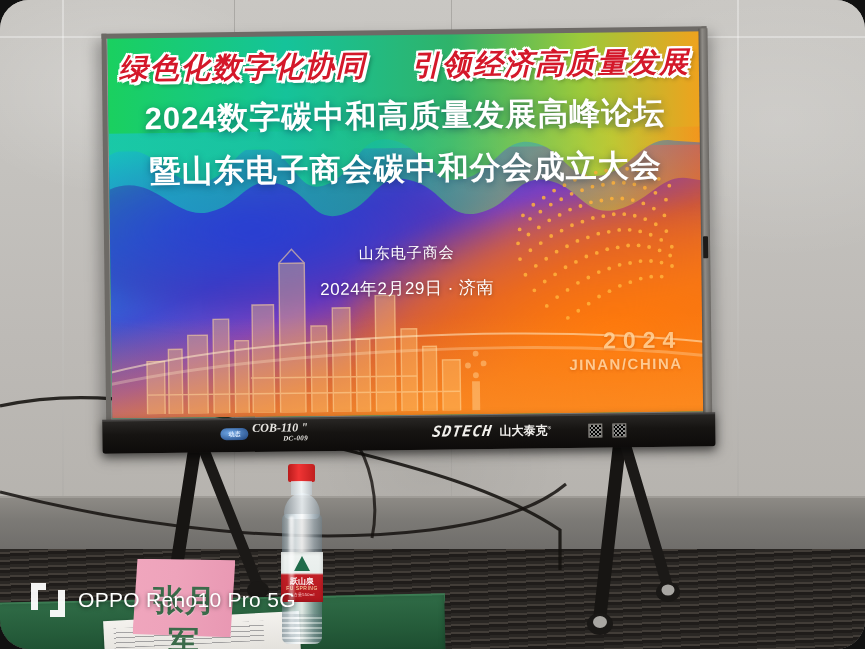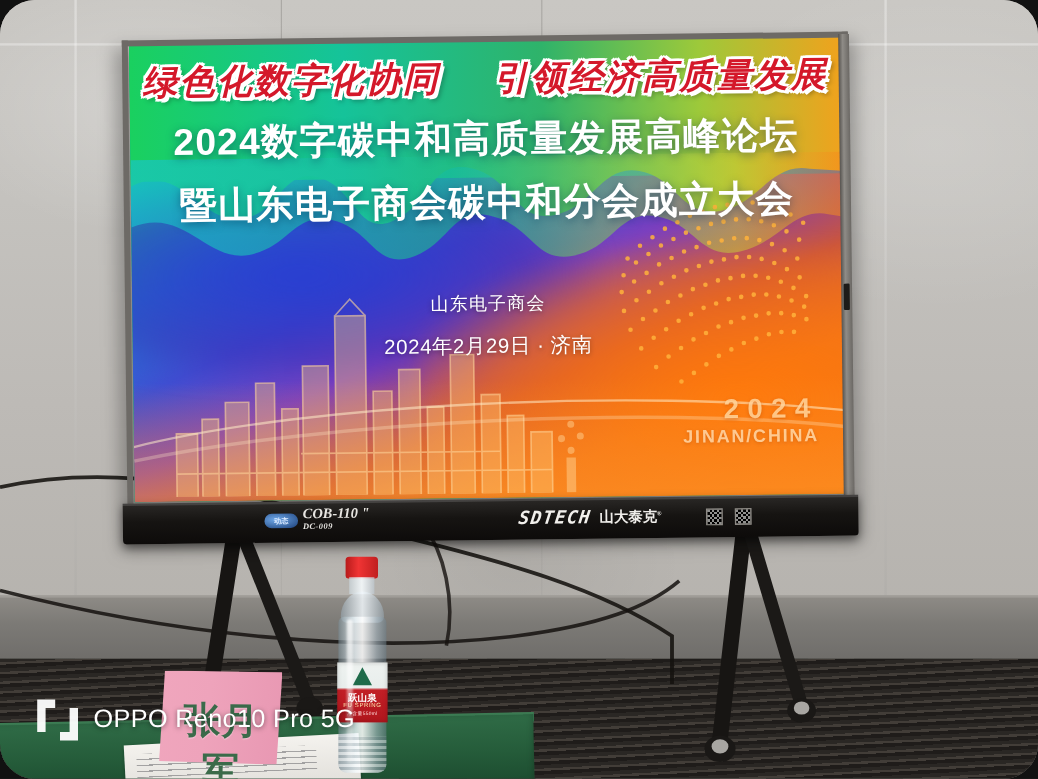--- a/index.html
+++ b/index.html
@@ -140,21 +140,21 @@
   .brand-logo{
     width:28px;height:12px;border-radius:7px;
     background:radial-gradient(ellipse at 35% 40%, #6fa8e8, #1b3f78);
     display:flex;align-items:center;justify-content:center;
   }
   .brand-logo span{font-size:6px;color:#dbeaff;font-weight:700;letter-spacing:0;}
   .cob{
     font-family:"Liberation Serif","DejaVu Serif",serif;font-style:italic;font-weight:700;
     color:#e8e6e2;font-size:12px;line-height:11px;
   }
-  .cob .sub{font-size:7px;letter-spacing:.4px;display:block;text-align:left;}
+  .cob .sub{font-size:7px;letter-spacing:.4px;display:block;text-align:right;}
   .brand-mid{position:absolute;left:330px;top:7px;display:flex;align-items:flex-end;gap:7px;}
   .sdtech{
     font-family:"DejaVu Sans Mono","Liberation Mono",monospace;
     font-weight:700;font-size:15px;letter-spacing:1px;color:#f2f0ec;font-style:italic;
     transform:skewX(-8deg);
   }
   .sdcn{
     font-family:"Liberation Serif","DejaVu Serif",serif;font-weight:700;font-size:12px;
     color:#efedea;letter-spacing:0;
   }

